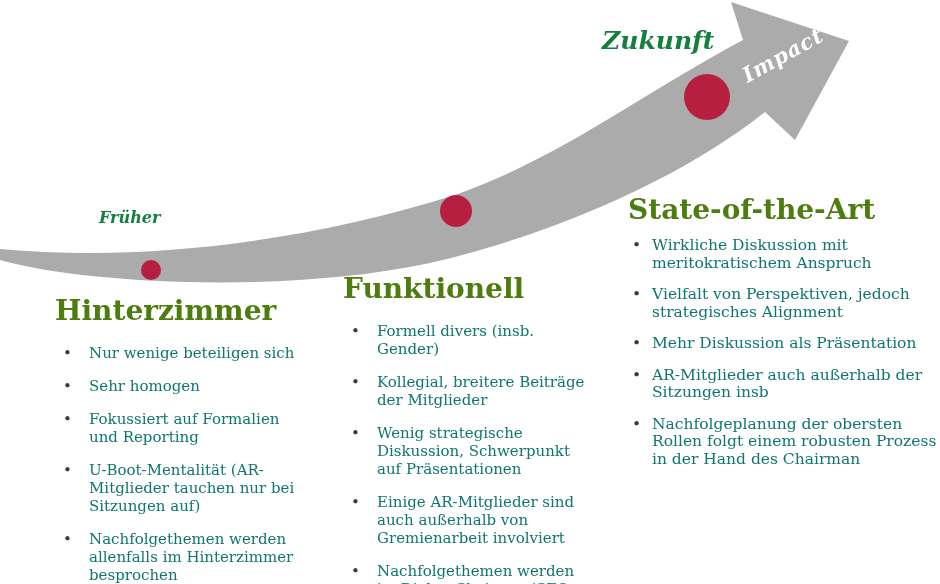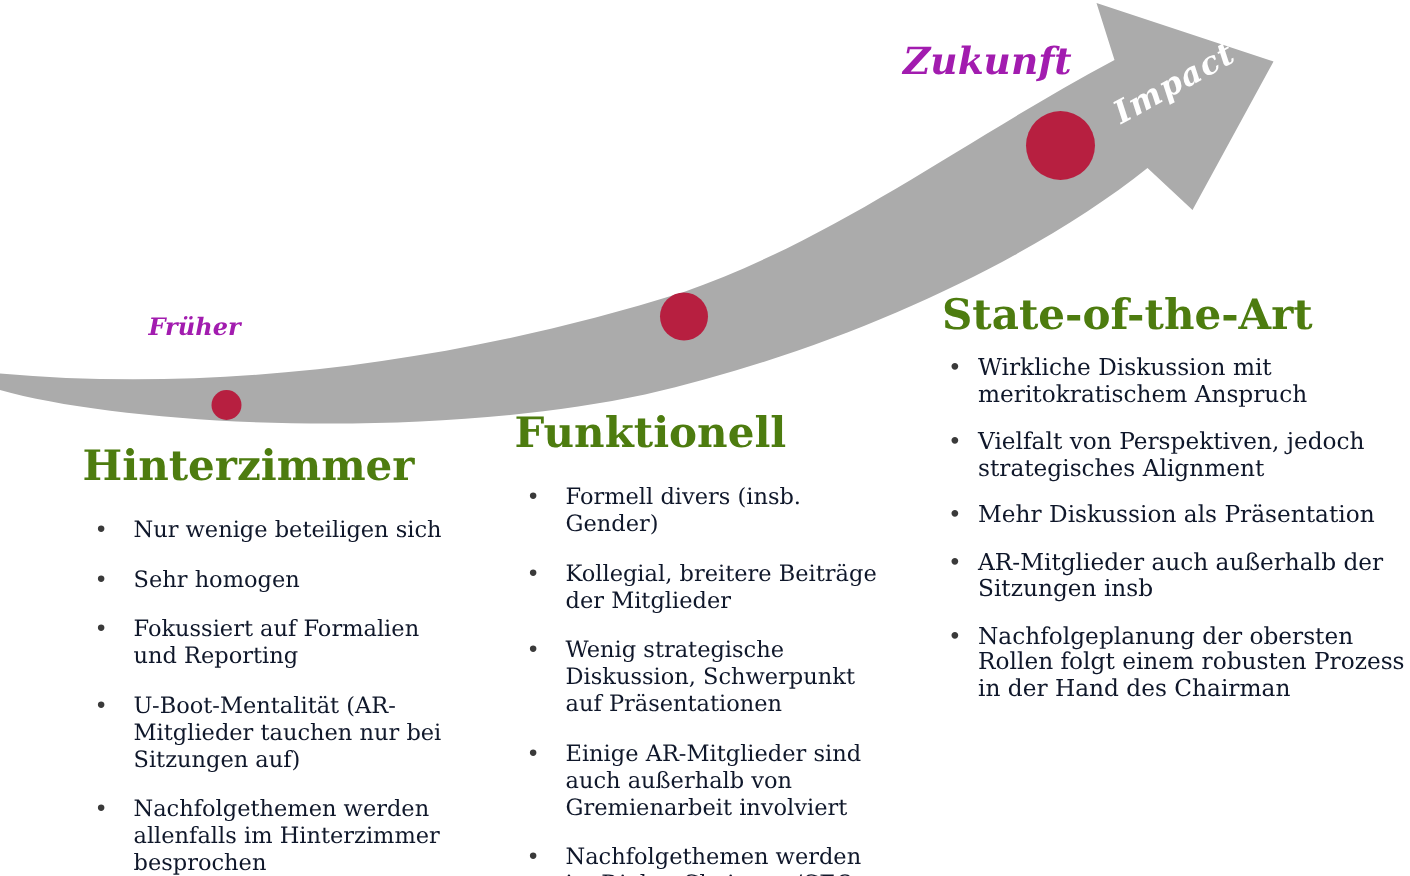--- a/index.html
+++ b/index.html
@@ -10,21 +10,21 @@
     background: #ffffff;
     overflow: hidden;
     font-family: "DejaVu Serif", "Liberation Serif", serif;
   }
   .arrow-svg { position: absolute; left: 0; top: 0; }
 
   .time-label {
     position: absolute;
     font-style: italic;
     font-weight: bold;
-    color: #a21caf;
+    color: #15803d;
     white-space: nowrap;
   }
   .label-frueher { left: 99px;  top: 208px; font-size: 16px; }
   .label-zukunft { left: 602px; top: 26px;  font-size: 25px; }
 
   .impact-label {
     position: absolute;
     left: 726px; top: 42px;
     width: 116px; height: 30px;
     text-align: center;
@@ -42,21 +42,21 @@
     margin: 0;
     font-size: 28px;
     font-weight: bold;
     color: #4d7c0f;
     white-space: nowrap;
   }
   .stage ul {
     list-style: none;
     margin: 17px 0 0 0;
     padding: 0;
-    color: #0f172a;
+    color: #0f766e;
     font-size: 15px;
     line-height: 18px;
   }
   .stage li {
     position: relative;
     padding-left: 34px;
     margin-bottom: 15px;
   }
   .stage li::before {
     content: "\2022";

